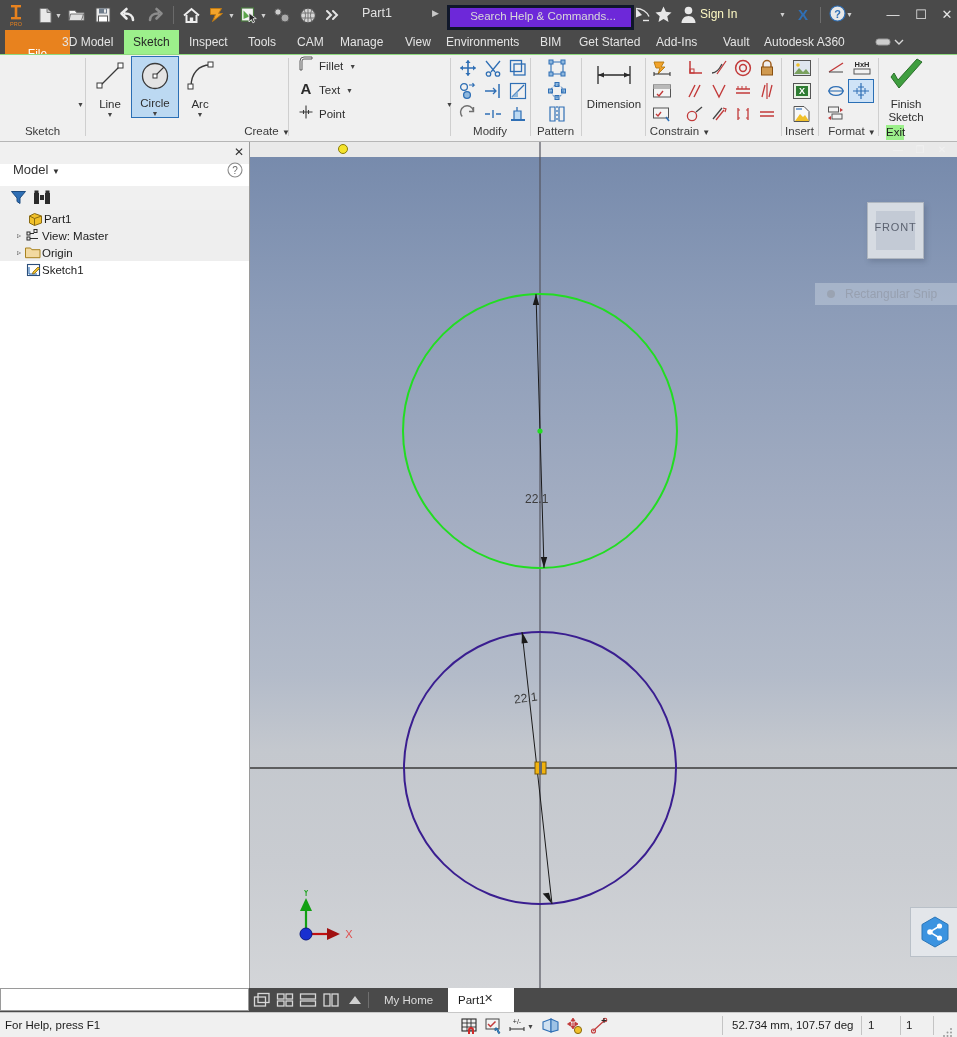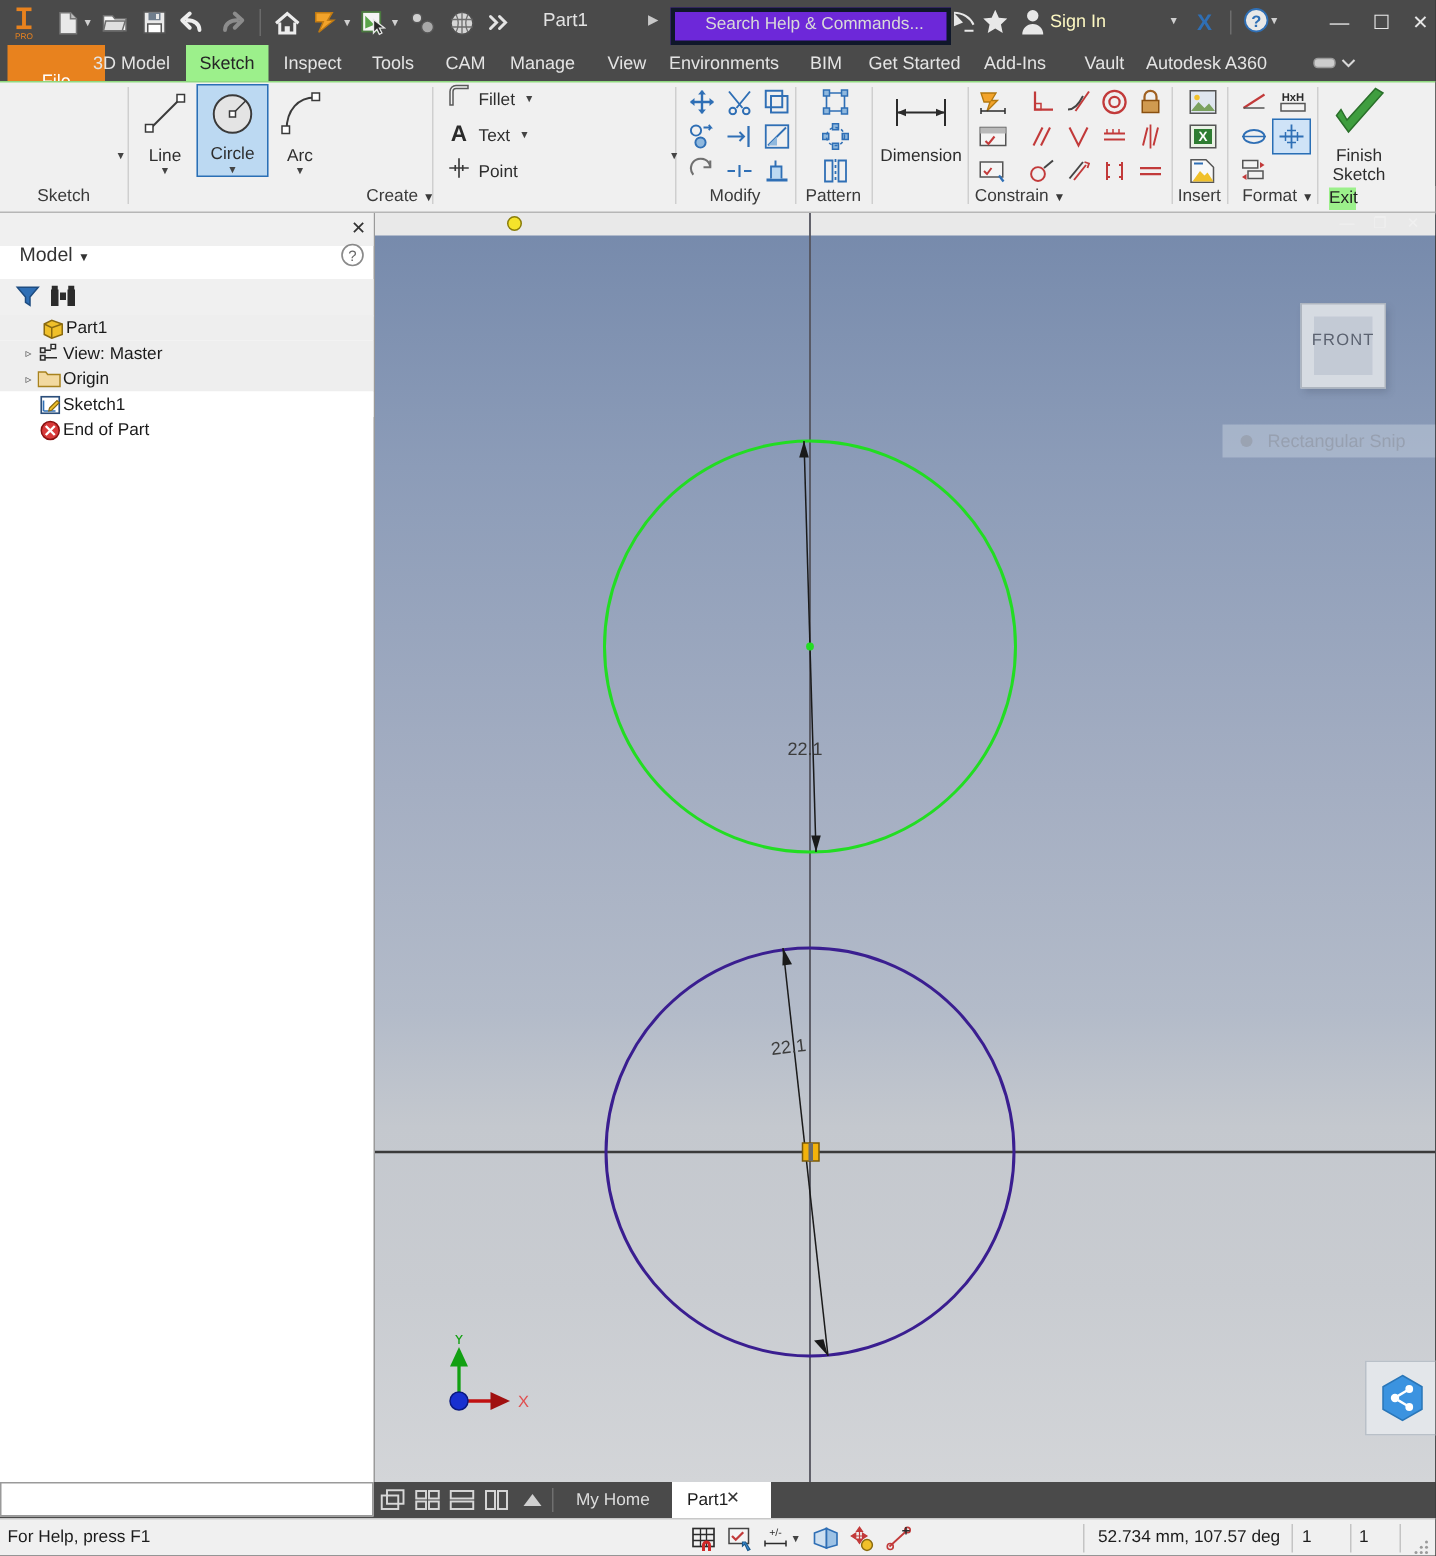--- a/index.html
+++ b/index.html
@@ -707,29 +707,20 @@
         <svg width="15" height="14" viewBox="0 0 15 14">
           <rect x="1.5" y="1.5" width="12" height="11" fill="#fff" stroke="#2b4e7a" stroke-width="1.1"></rect>
           <path d="M3 11V4" stroke="#2f6fb5" stroke-width="1.1"></path>
           <path d="M3 11h8" stroke="#2f6fb5" stroke-width="1.1"></path>
           <path d="M7 9l5-5 1.5 1.5-5 5-2 .5z" fill="#f0c02a" stroke="#8a6a10" stroke-width=".8"></path>
         </svg>
       </span>
       <span>Sketch1</span>
     </div>
 
-    <div class="trow" style="padding-left:24px;">
-      <span class="ticon">
-        <svg width="15" height="14" viewBox="0 0 15 14">
-          <circle cx="7.5" cy="7" r="6" fill="#d83a3a" stroke="#8a1010" stroke-width="1"></circle>
-          <path d="M4.5 4l6 6M10.5 4l-6 6" stroke="#fff" stroke-width="1.6"></path>
-        </svg>
-      </span>
-      <span>End of Part</span>
-    </div>
   </div>
 </div>
 
 <div class="canvaswrap">
   <div class="canvasbg"></div>
 
   <div class="cvtop">
     <div class="docbtns">
       <div class="docbtn">—</div>
       <div class="docbtn">❐</div>

